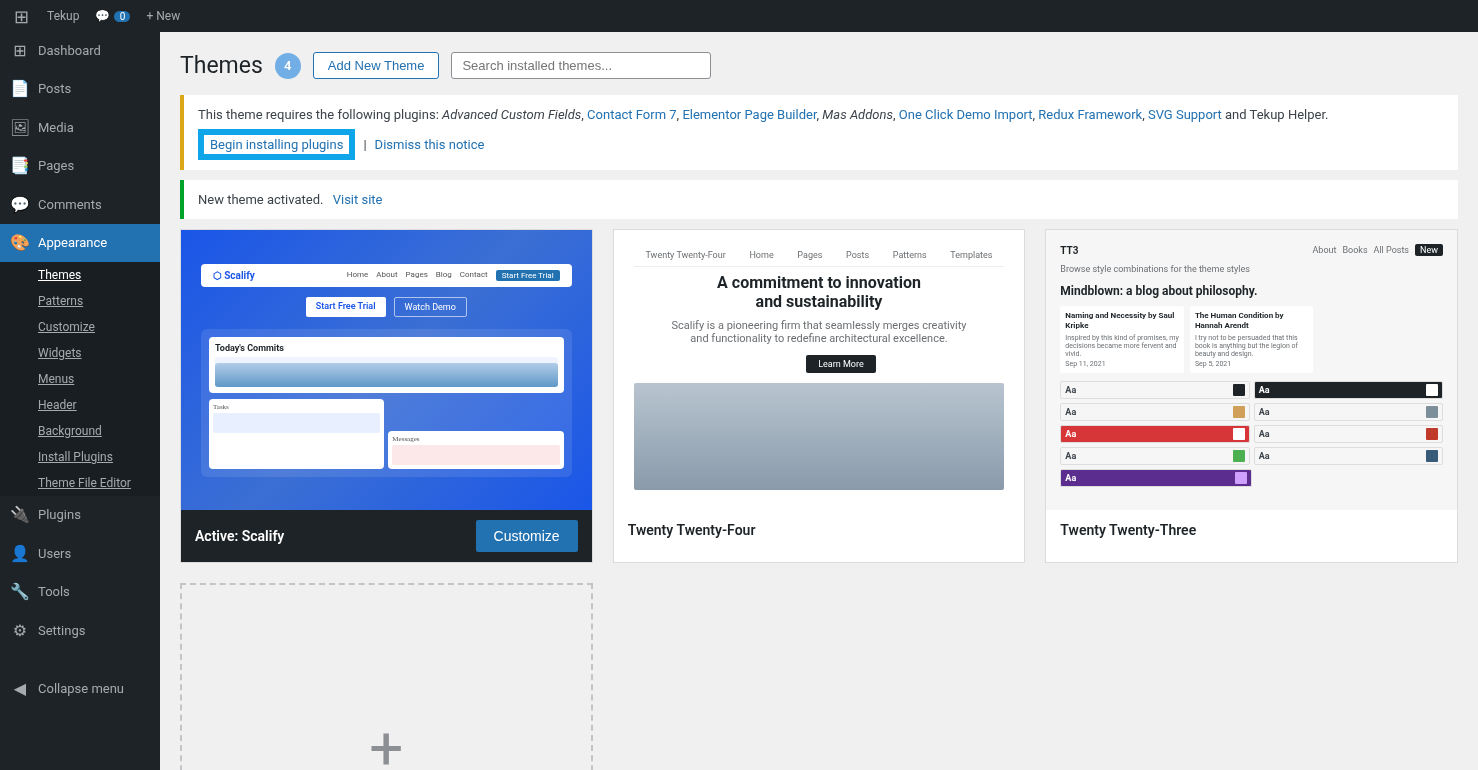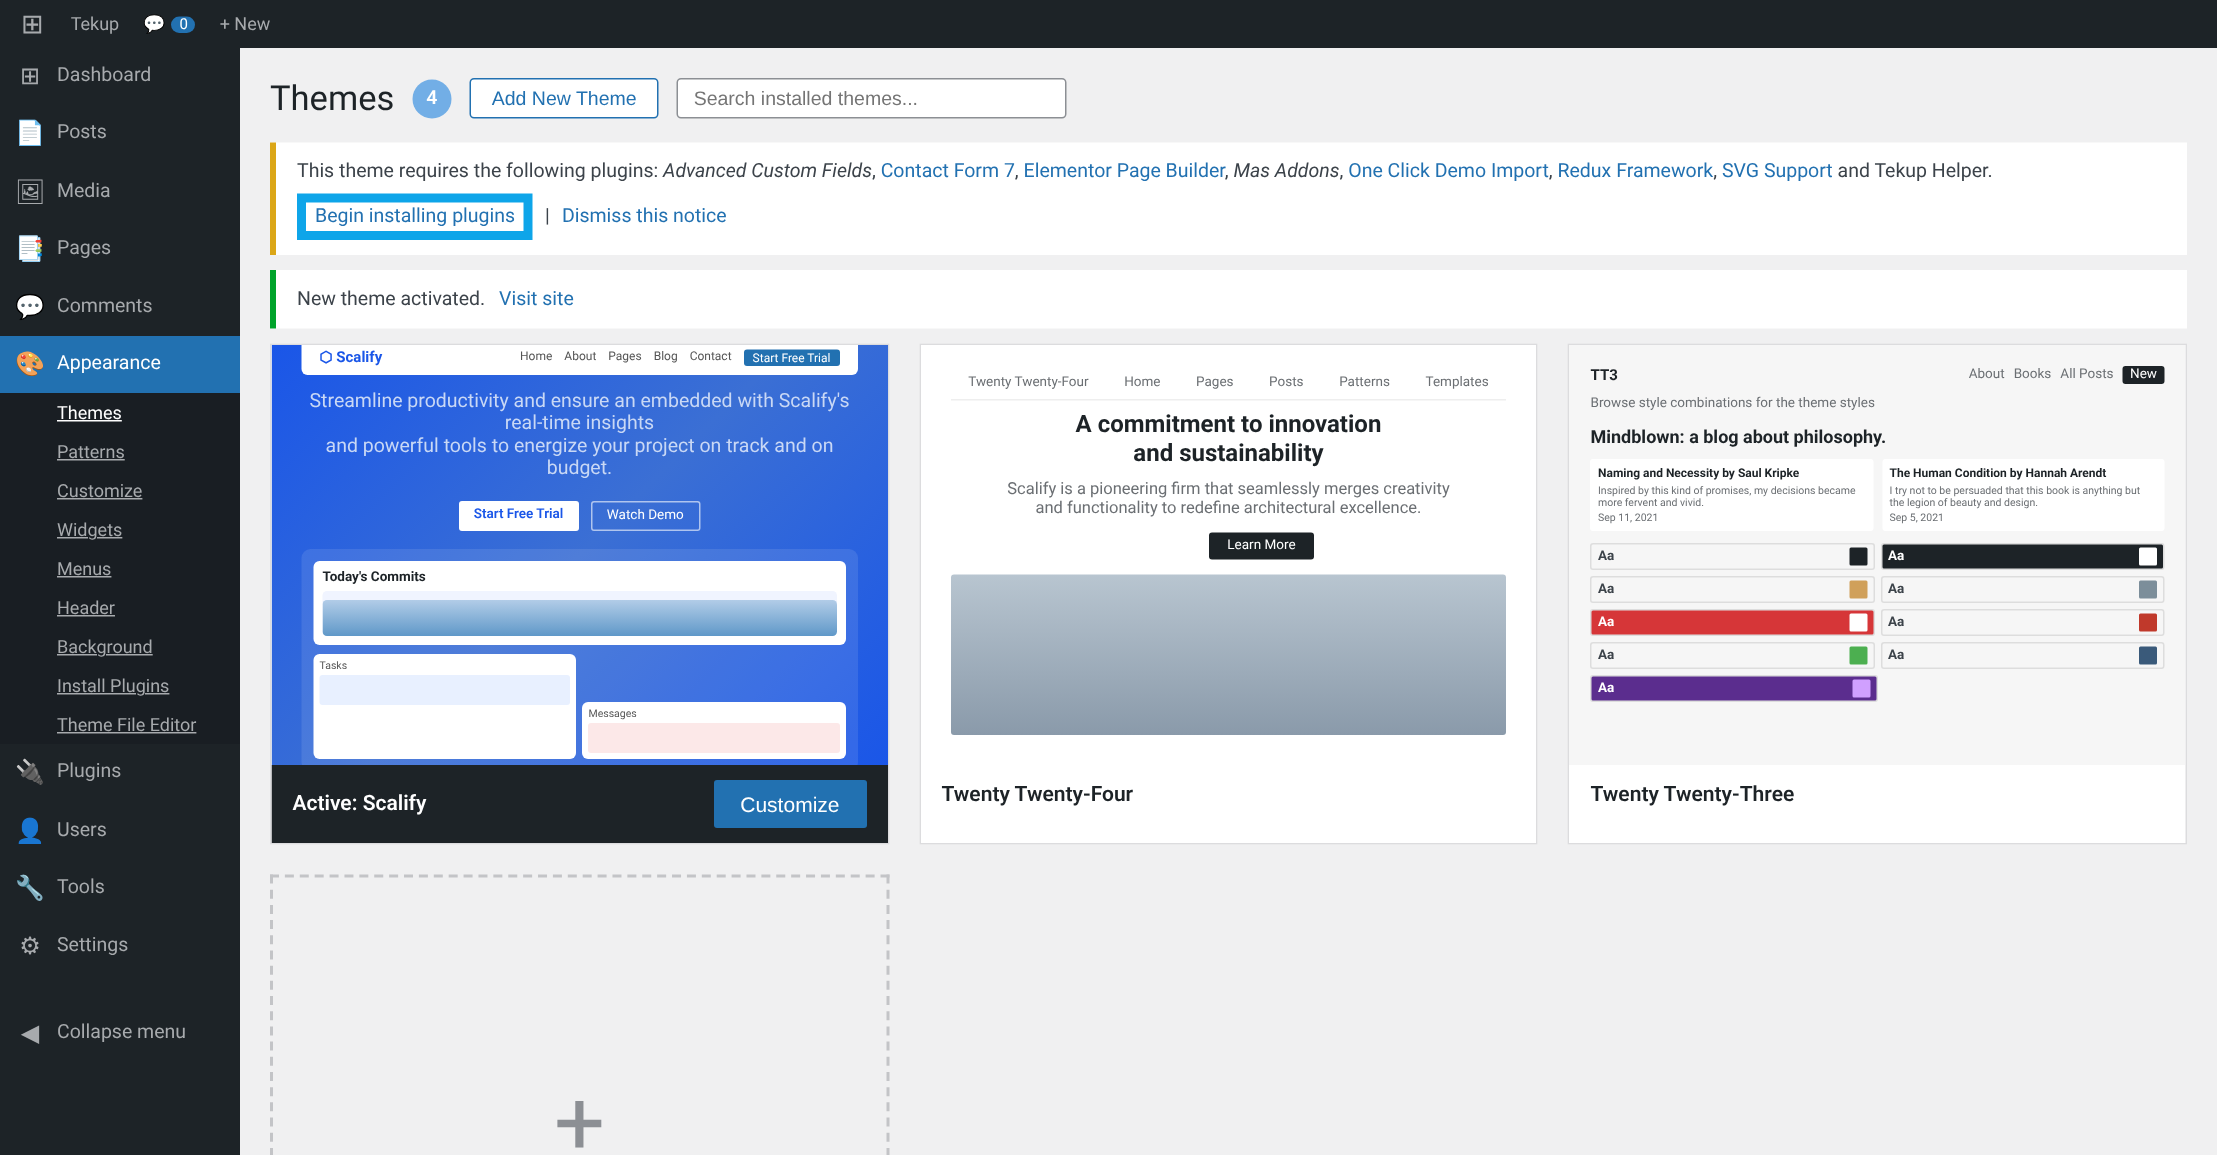--- a/index.html
+++ b/index.html
@@ -70,21 +70,21 @@
     .ttf-headline { font-size: 16px; font-weight: 700; color: #1d2327; text-align: center; margin-bottom: 8px; }
     .ttf-sub { font-size: 11px; color: #6b6f73; text-align: center; margin-bottom: 10px; }
     .ttf-img-placeholder { background: linear-gradient(180deg, #b8c5d0 0%, #8a9aaa 100%); width: 100%; height: 120px; border-radius: 2px; }
 
     
     .ttt-mockup { background: #f6f6f6; width: 100%; height: 100%; padding: 14px; overflow: hidden; }
     .ttt-header { display: flex; justify-content: space-between; align-items: center; margin-bottom: 8px; }
     .ttt-logo { font-size: 10px; font-weight: 700; color: #1d2327; text-align: right; }
     .ttt-new-badge { background: #1d2327; color: #fff; font-size: 9px; padding: 1px 5px; border-radius: 2px; }
     .ttt-headline { font-size: 12px; font-weight: 700; color: #1d2327; margin-bottom: 8px; }
-    .ttt-books { display: grid; grid-template-columns: repeat(2, 1fr); gap: 6px; margin-bottom: 8px; }
+    .ttt-books { display: grid; grid-template-columns: repeat(3, 1fr); gap: 6px; margin-bottom: 8px; }
     .ttt-book { background: #fff; padding: 5px; border-radius: 2px; }
     .ttt-book-title { font-size: 8px; font-weight: 700; color: #1d2327; margin-bottom: 2px; line-height: 1.3; }
     .ttt-book-author { font-size: 7px; color: #6b6f73; margin-bottom: 2px; }
     .ttt-book-date { font-size: 7px; color: #6b6f73; }
 
     
     ::-webkit-scrollbar { width: 6px; }
     ::-webkit-scrollbar-thumb { background: #c3c4c7; border-radius: 3px; }
   </style>
 </head>
@@ -220,33 +220,32 @@
                 <span style="font-size:10px;font-weight:700;color:#1a56e8;">⬡ Scalify</span>
                 <div style="display:flex;gap:8px;">
                   <span style="font-size:8px;color:#555;">Home</span>
                   <span style="font-size:8px;color:#555;">About</span>
                   <span style="font-size:8px;color:#555;">Pages</span>
                   <span style="font-size:8px;color:#555;">Blog</span>
                   <span style="font-size:8px;color:#555;">Contact</span>
                   <span style="background:#2271b1;color:#fff;font-size:8px;padding:1px 6px;border-radius:2px;">Start Free Trial</span>
                 </div>
               </div>
-              <div class="scalify-sub">Streamline productivity and ensure an embedded with Scalify's real-time insights<br>and powerful tools to energize your project on track and on budget.</div>
               <div style="display:flex;gap:8px;margin-bottom:12px;">
                 <span style="background:#fff;color:#1a56e8;font-size:9px;padding:4px 10px;border-radius:2px;font-weight:600;">Start Free Trial</span>
                 <span style="background:transparent;border:1px solid rgba(255,255,255,0.6);color:#fff;font-size:9px;padding:4px 10px;border-radius:2px;">Watch Demo</span>
               </div>
               <div style="background:rgba(255,255,255,0.1);border-radius:6px;padding:8px;width:100%;">
                 <div style="background:#fff;border-radius:4px;padding:6px;margin-bottom:6px;">
                   <div style="font-size:9px;font-weight:700;color:#1d2327;margin-bottom:4px;">Today's Commits</div>
                   <div style="background:#f0f4ff;height:30px;border-radius:3px;position:relative;overflow:hidden;">
                     <div style="position:absolute;bottom:0;left:0;right:0;height:80%;background:linear-gradient(180deg,rgba(34,113,177,0.3),rgba(34,113,177,0.7));border-radius:3px 3px 0 0;"></div>
                   </div>
                 </div>
-                <div style="display:flex;gap:4px;">
+                <div style="display:flex;gap:4px;font-family:Liberation Serif, serif;">
                   <div style="background:#fff;border-radius:4px;flex:1;padding:4px;">
                     <div style="font-size:7px;color:#555;margin-bottom:2px;">Tasks</div>
                     <div style="height:20px;background:#e8f0ff;border-radius:2px;"></div>
                   </div>
                   <div style="background:#fff;border-radius:4px;flex:1;padding:4px;margin-top:32px;">
                     <div style="font-size:7px;color:#555;margin-bottom:2px;">Messages</div>
                     <div style="height:20px;background:#fce8e8;border-radius:2px;"></div>
                   </div>
                 </div>
               </div>

